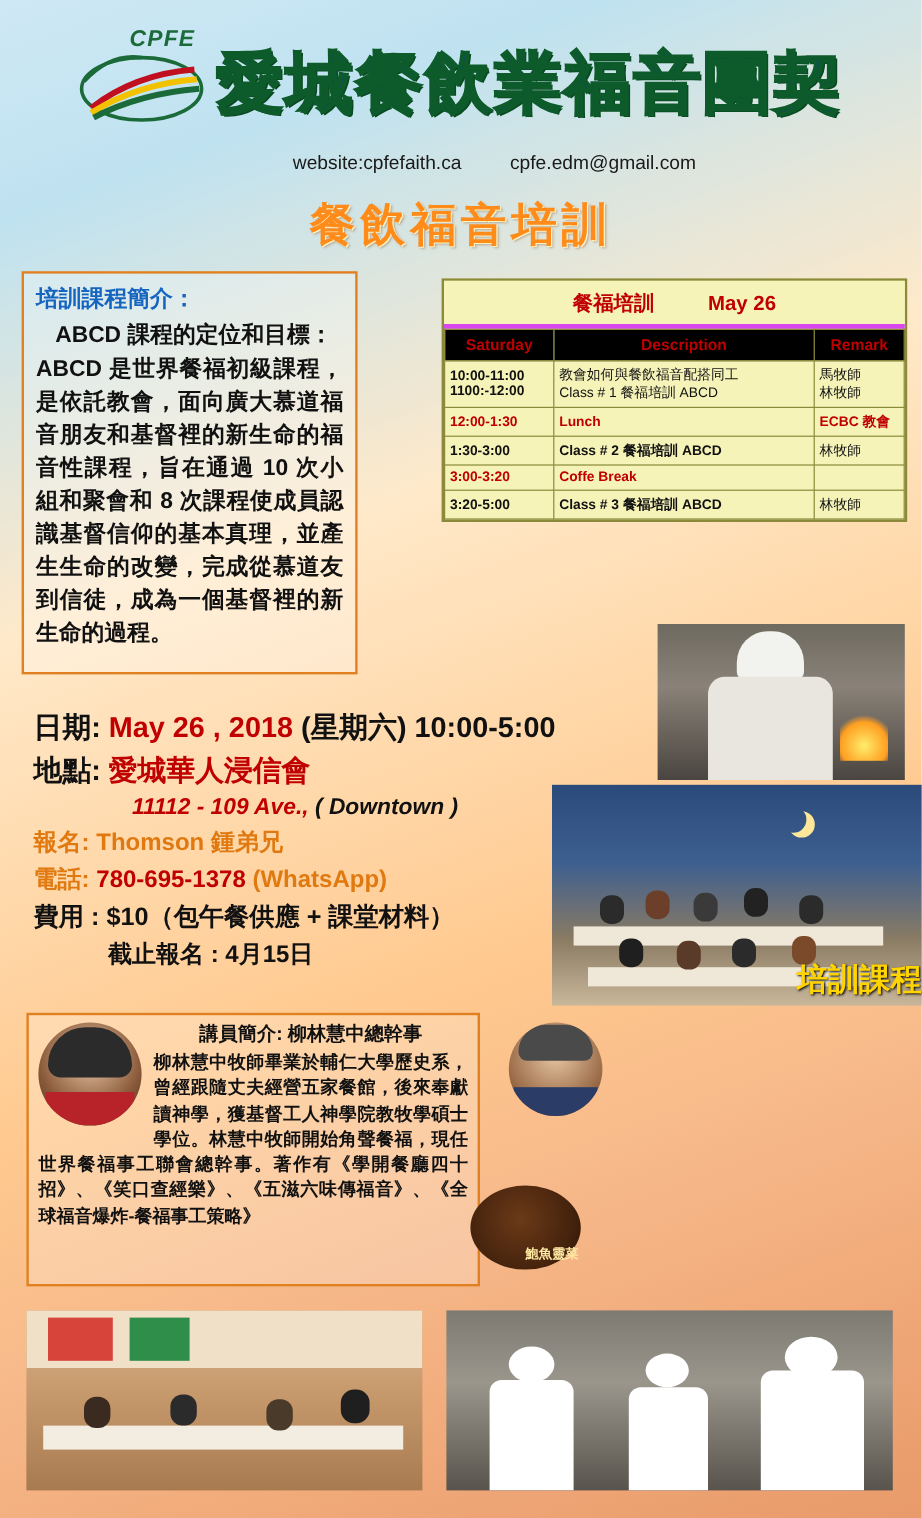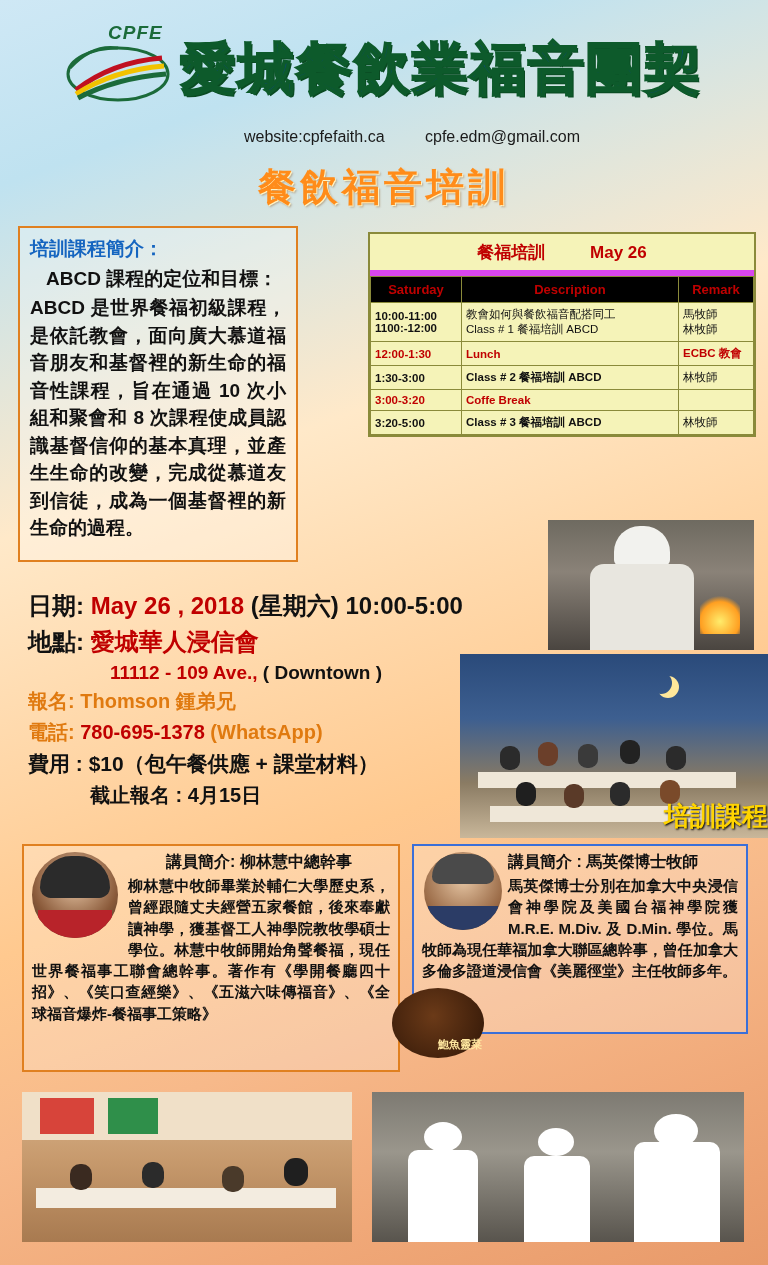--- a/index.html
+++ b/index.html
@@ -43,21 +43,21 @@
 
   
   .sched{
     position:absolute;left:368px;top:232px;width:384px;
     border:2px solid #8a8a3a;background:#f5f3b8;
     border-collapse:collapse;
   }
   .sched table{border-collapse:collapse;width:100%;}
   .sched caption{
     font-size:17px;font-weight:bold;color:#c00000;padding:7px 0 6px;
-    background:#f5f3b8;border-bottom:6px solid #d946ef;
+    background:#f5f3b8;border-bottom:4px solid #d946ef;
   }
   .sched caption .cap-date{margin-left:40px;}
   .sched th{
     font-size:13px;color:#c00000;font-weight:bold;padding:5px 4px;
     border:1px solid #8a8a3a;background:#000000;
   }
   .sched td{
     font-size:11.5px;padding:4px 4px;border:1px solid #8a8a3a;
     color:#111;vertical-align:middle;
   }
@@ -67,21 +67,21 @@
   .sched td.b{font-weight:bold;}
 
   
   .info{position:absolute;left:28px;top:590px;width:430px;}
   .ln{margin-bottom:4px;white-space:nowrap;}
   .red{color:#c00000;font-weight:bold;}
   .blk{color:#111;font-weight:bold;}
   .org{color:#e07a10;font-weight:bold;}
   .l1{font-size:24px;}
   .l2{font-size:24px;}
-  .l3{font-size:19px;margin-left:82px;}
+  .l3{font-size:19px;margin-left:82px;font-style:italic;}
   .l4{font-size:20px;}
   .l5{font-size:20px;}
   .l6{font-size:21px;}
   .l7{font-size:20px;margin-left:62px;}
 
   
   .ph{position:absolute;overflow:hidden;}
   .ph .cap{position:absolute;right:6px;bottom:4px;font-size:26px;font-weight:bold;color:#ffd400;text-shadow:1px 1px 2px #000;}
   .chef{left:548px;top:520px;width:206px;height:130px;
     background:linear-gradient(180deg,#6e6a60 0%,#8a8278 40%,#4a4540 100%);}
@@ -267,25 +267,20 @@
   <div class="spk spk1">
     <div class="wrap-l"></div>
     <div class="spk-title">講員簡介: 柳林慧中總幹事</div>
     <div class="spk-body">柳林慧中牧師畢業於輔仁大學歷史系，曾經跟隨丈夫經營五家餐館，後來奉獻讀神學，獲基督工人神學院教牧學碩士學位。林慧中牧師開始角聲餐福，現任世界餐福事工聯會總幹事。著作有《學開餐廳四十招》、《笑口查經樂》、《五滋六味傳福音》、《全球福音爆炸-餐福事工策略》</div>
   </div>
   <div class="av av1">
     <div class="hair"></div>
     <div class="cloth"></div>
   </div>
 
-  <div class="spk spk2">
-    <div class="wrap-l" style="width:86px;height:84px;"></div>
-    <div class="spk-title">講員簡介 : 馬英傑博士牧師</div>
-    <div class="spk-body">馬英傑博士分別在加拿大中央浸信會神學院及美國台福神學院獲 M.R.E. M.Div. 及 D.Min. 學位。馬牧師為現任華福加拿大聯區總幹事，曾任加拿大多倫多證道浸信會《美麗徑堂》主任牧師多年。</div>
-  </div>
   <div class="av av2">
     <div class="hair"></div>
     <div class="cloth"></div>
   </div>
 
   <div class="dish">
     <div class="cap">鮑魚靈菜</div>
   </div>
 
   <div class="ph cafe">

